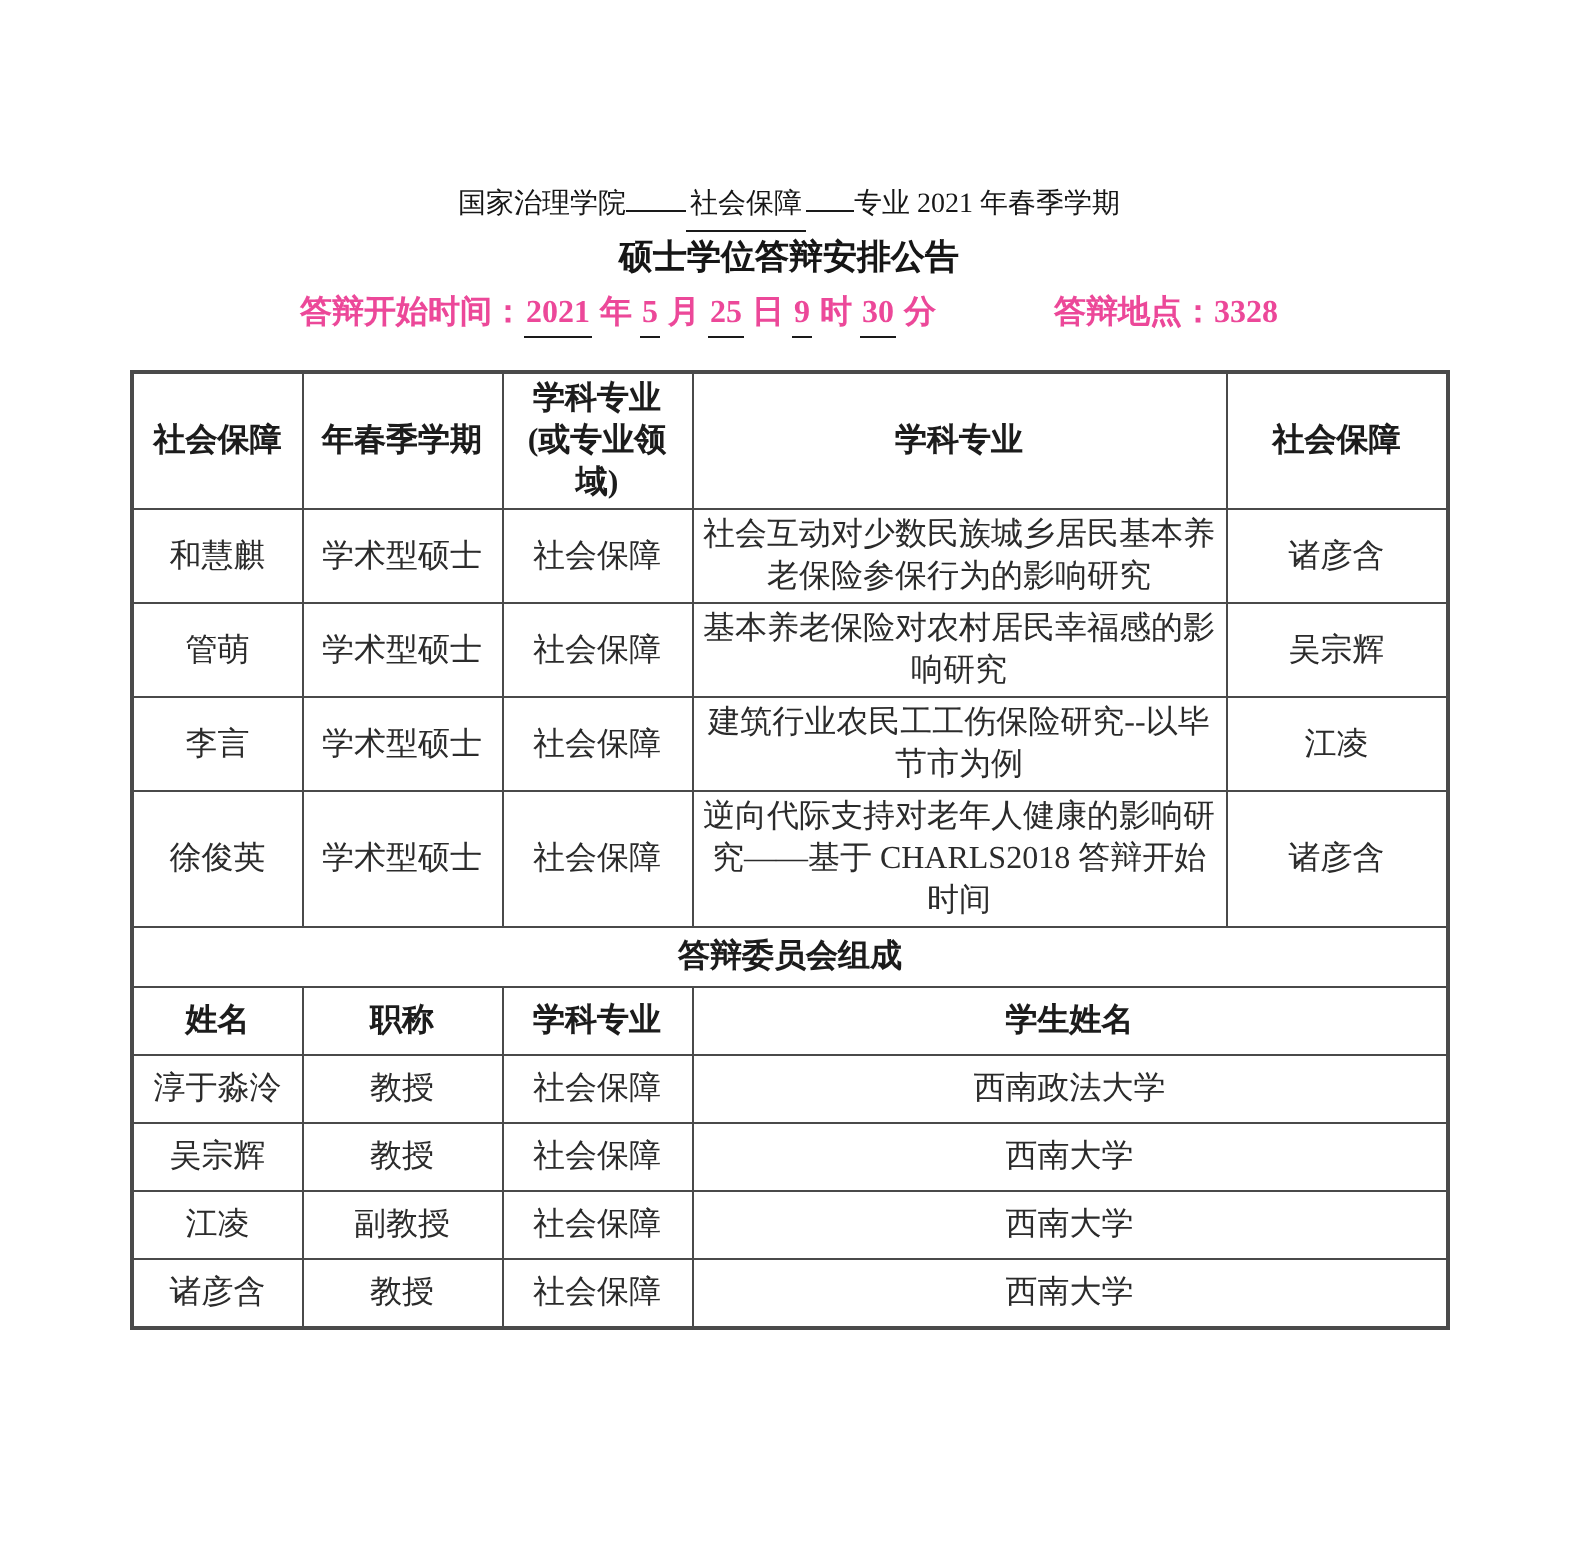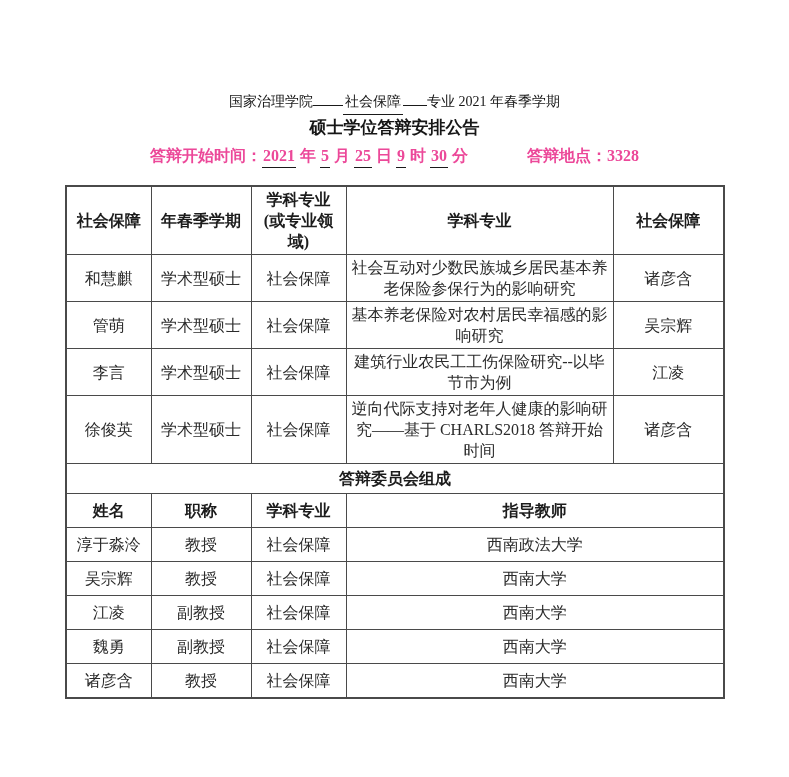--- a/index.html
+++ b/index.html
@@ -155,21 +155,21 @@
     </tr>
 
     <tr class="section-row">
       <th colspan="5">答辩委员会组成</th>
     </tr>
 
     <tr class="cmte-head-row">
       <th>姓名</th>
       <th>职称</th>
       <th>学科专业</th>
-      <th colspan="2">指导教师</th>
+      <th colspan="2">学生姓名</th>
     </tr>
 
     <tr class="cmte-row">
       <td>淳于淼泠</td>
       <td>教授</td>
       <td>社会保障</td>
       <td colspan="2">西南政法大学</td>
     </tr>
     <tr class="cmte-row">
       <td>吴宗辉</td>
@@ -177,26 +177,20 @@
       <td>社会保障</td>
       <td colspan="2">西南大学</td>
     </tr>
     <tr class="cmte-row">
       <td>江凌</td>
       <td>副教授</td>
       <td>社会保障</td>
       <td colspan="2">西南大学</td>
     </tr>
     <tr class="cmte-row">
-      <td>魏勇</td>
-      <td>副教授</td>
-      <td>社会保障</td>
-      <td colspan="2">西南大学</td>
-    </tr>
-    <tr class="cmte-row">
       <td>诸彦含</td>
       <td>教授</td>
       <td>社会保障</td>
       <td colspan="2">西南大学</td>
     </tr>
   </tbody>
     </table>
 
 </div>
 

